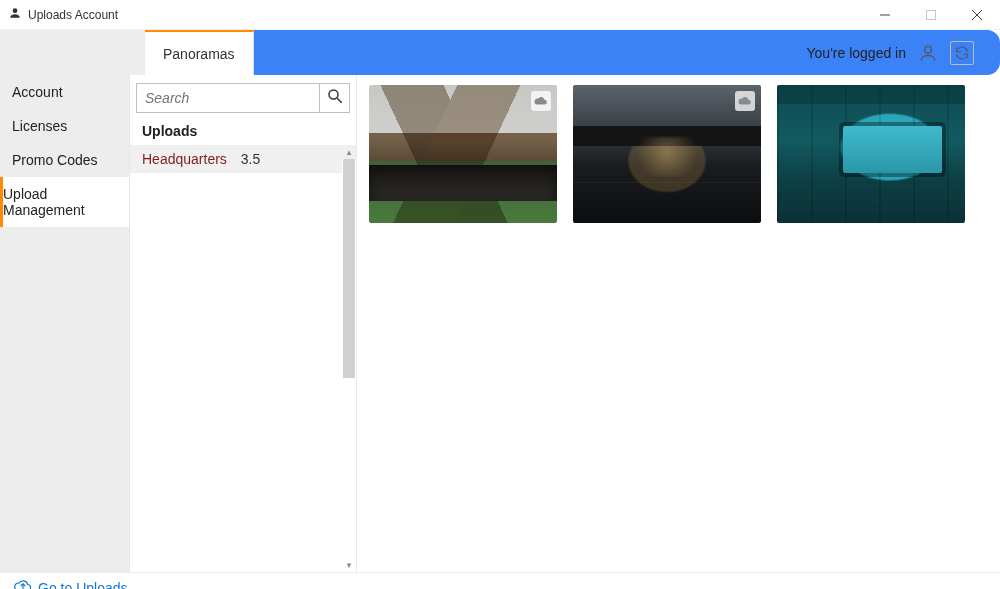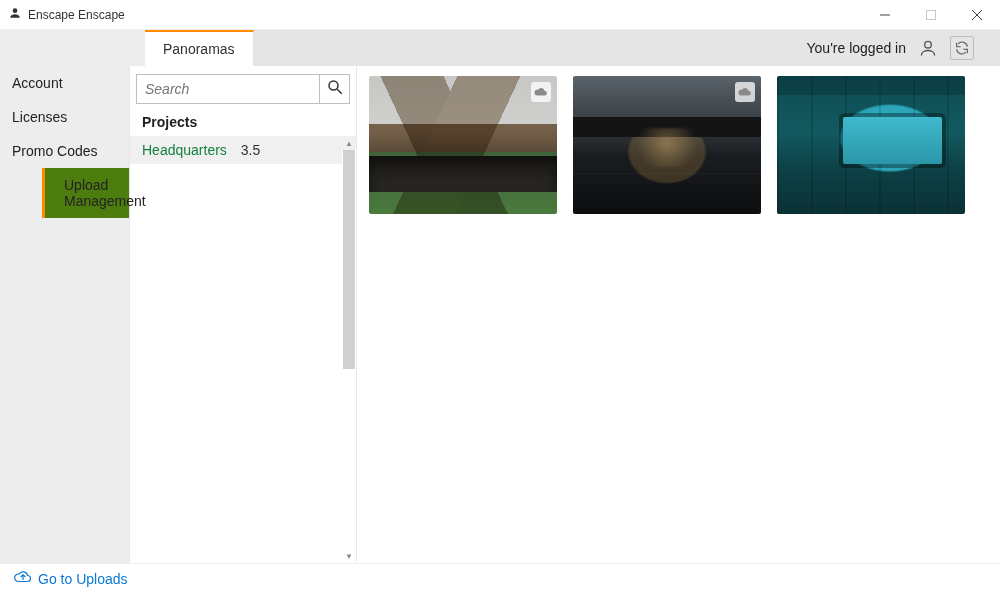--- a/index.html
+++ b/index.html
@@ -11,47 +11,47 @@
   }
   .titlebar-left { display: flex; align-items: center; gap: 6px; }
   .titlebar-left svg { width: 14px; height: 14px; }
   .titlebar-title { font-size: 12px; color: #333; }
   .winctrls { display: flex; }
   .winbtn { width: 46px; height: 30px; display: flex; align-items: center; justify-content: center; color: #555; }
   .winbtn svg { width: 10px; height: 10px; }
   .winbtn.maximize { opacity: 0.35; }
 
   .toprow {
-    height: 36px; display: flex; align-items: stretch; background: #e5e5e5;
+    height: 45px; display: flex; align-items: stretch; background: #3b82f6; border-radius: 13px;
   }
   .sidebar-spacer { width: 145px; background: #ededed; }
   .tabs { display: flex; }
   .tab { padding: 0 18px; font-size: 14px; color: #333; display: flex; align-items: center; border-right: 1px solid #e0e0e0; }
   .tab.active { background: #fff; border-top: 2px solid #ff8a00; margin-top:0; }
   .tab + .tab { border-right: 1px solid #e0e0e0; }
   .toprow-right { margin-left: auto; display: flex; align-items: center; gap: 10px; padding-right: 26px; }
   .login-status { font-size: 14px; color: #222; }
   .iconbtn { width: 24px; height: 24px; display:flex; align-items:center; justify-content:center; }
   .iconbtn.boxed { border:1px solid #bbb; border-radius:2px; }
 
   .main { display: flex; height: calc(589px - 30px - 32px - 30px); }
 
   .sidebar { width: 130px; background: #ededed; border-right: 1px solid #e6e6e6; }
   .side-item { padding: 9px 12px; font-size: 14px; color: #222; cursor: pointer; }
-  .side-item.active { background: #4d7c0f; border-left: 3px solid #ff8a00; padding-left: 19px; margin-left: 42px; }
+  .side-item.active { background: #ffffff; border-left: 3px solid #ff8a00; padding-left: 0; }
 
   .midcol { width: 227px; display:flex; flex-direction:column; border-right: 1px solid #e9e9e9; }
   .searchrow { padding: 8px 6px 6px 6px; display:flex; gap:0; }
   .searchbox { flex:1; border:1px solid #bfbfbf; height:30px; display:flex; align-items:center; padding:0 8px; }
   .searchbox input { border:none; outline:none; width:100%; font-size:14px; font-style:italic; color:#888; background:transparent; }
   .searchbtn { width:30px; height:30px; border:1px solid #bfbfbf; border-left:none; display:flex; align-items:center; justify-content:center; }
   .projects-label { font-weight:700; font-size:14px; padding: 4px 10px 6px 12px; color:#222; }
   .proj-list { flex:1; position:relative; }
   .proj-item { display:flex; gap:14px; padding:6px 12px; font-size:14px; background:#f0f0f0; }
-  .proj-name { color:#15803d;text-align:center; }
+  .proj-name { color:#7f1d1d;text-align:center; }
   .proj-ver { color:#333; }
   .vscroll { position:absolute; right:0; top:0; bottom:0; width:14px; display:flex; flex-direction:column; }
   .vscroll-up, .vscroll-down { height:14px; display:flex; align-items:center;justify-content:center; color:#888; font-size:9px; }
   .vscroll-track { flex:1; background:#fff; position:relative; }
   .vscroll-thumb { position:absolute; left:1px; right:1px; top:0; height:55%; background:#d0d0d0; }
 
   .content { flex:1; padding: 10px 12px; overflow:auto; }
   .thumbs { display:flex; gap:16px; flex-wrap:wrap; }
   .thumb { width: 188px; height: 138px; border-radius:2px; position:relative; overflow:hidden; }
   .thumb .cloud { position:absolute; top:6px; right:6px; width:20px; height:20px; background:rgba(255,255,255,0.75); border-radius:3px; display:flex; align-items:center; justify-content:center; }
@@ -118,21 +118,21 @@
 </head>
 <body>
 
 <div class="titlebar">
   <div class="titlebar-left">
     <span>
       <svg viewBox="0 0 24 24" fill="#333">
           <path d="M12 12a4 4 0 1 0-4-4 4 4 0 0 0 4 4zm0 2c-3.3 0-8 1.7-8 5v1h16v-1c0-3.3-4.7-5-8-5z"></path>
         </svg>
     </span>
-    <span class="titlebar-title">Enscape Enscape</span>
+    <span class="titlebar-title">Uploads Account</span>
   </div>
   <div class="winctrls">
     <div class="winbtn">
       <svg viewBox="0 0 10 10">
           <line x1="0" y1="5" x2="10" y2="5" stroke="#444" stroke-width="1"></line>
         </svg>
     </div>
     <div class="winbtn maximize">
       <svg viewBox="0 0 10 10">
           <rect x="0.5" y="0.5" width="9" height="9" fill="none" stroke="#666" stroke-width="1"></rect>
@@ -197,21 +197,21 @@
       </div>
       <div class="searchbtn">
         <span>
           <svg viewBox="0 0 24 24" width="18" height="18" fill="none" stroke="#333" stroke-width="2">
               <circle cx="10" cy="10" r="6"></circle>
               <line x1="15" y1="15" x2="21" y2="21"></line>
             </svg>
         </span>
       </div>
     </div>
-    <div class="projects-label">Projects</div>
+    <div class="projects-label">Uploads</div>
     <div class="proj-list">
       <div class="proj-item">
         <span class="proj-name">Headquarters</span>
         <span class="proj-ver">3.5</span>
       </div>
       <div class="vscroll">
         <div class="vscroll-up">▴</div>
         <div class="vscroll-track">
           <div class="vscroll-thumb"></div>
         </div>

